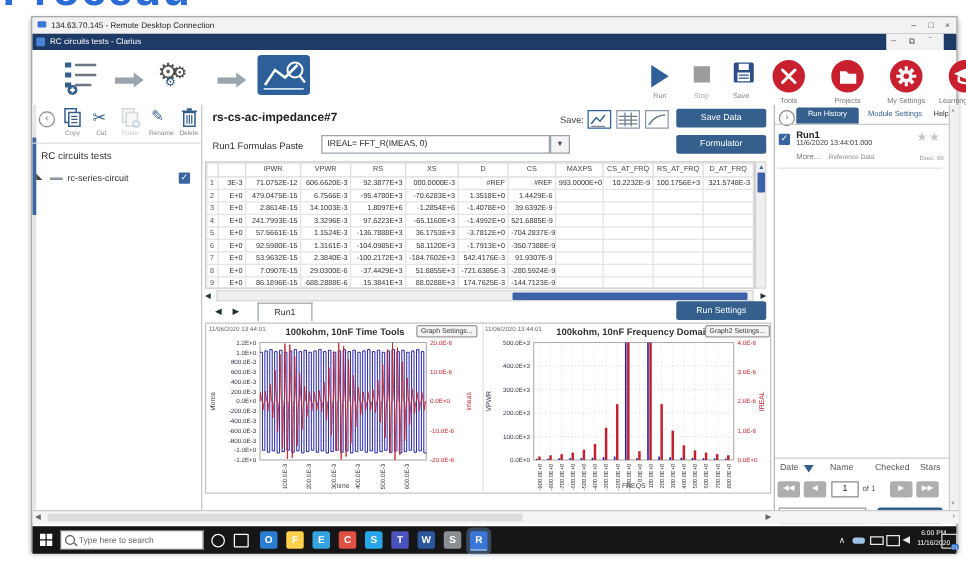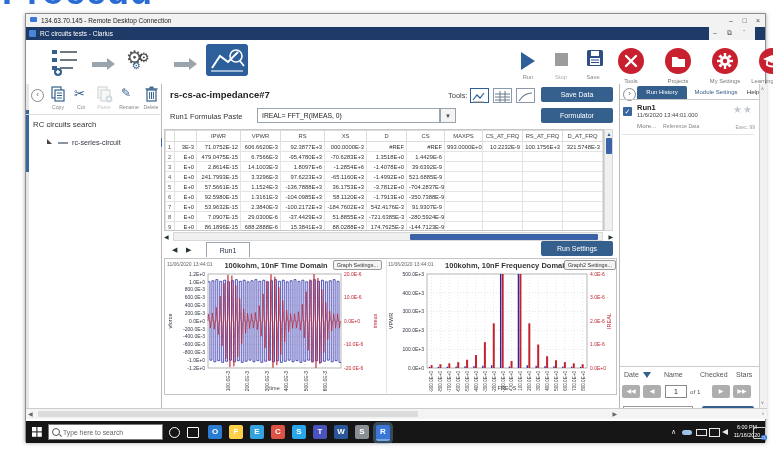--- a/index.html
+++ b/index.html
@@ -21,21 +21,21 @@
   .toolbar{position:absolute;left:0;top:26px;width:100%;height:57px;background:#fff;border-bottom:1px solid #c9c9c9}
   .step-label{position:absolute;font-size:6.5px;color:#666;text-align:center;width:46px}
   .flow-arrow{position:absolute;top:22px;width:16px;height:5px;background:#9aa4ad}
   .flow-arrow:after{content:"";position:absolute;right:-7px;top:-4px;border-left:8px solid #9aa4ad;border-top:6.5px solid transparent;border-bottom:6.5px solid transparent}
   .redcirc{position:absolute;width:26px;height:26px;border-radius:50%;background:#c8202e}
   .red-label{position:absolute;font-size:5.8px;color:#777;text-align:center;width:56px}
   .runlabel{position:absolute;font-size:5.8px;color:#888;text-align:center;width:30px}
   
   .sidebar{position:absolute;left:0;top:70px;width:136px;height:324px;background:#fff;border-right:1px solid #b9b9b9;box-sizing:border-box}
   .side-label{position:absolute;font-size:5.2px;color:#888;text-align:center}
-  .tree-row{position:absolute;left:19px;width:130px;height:15px;font-size:7.2px;color:#334}
+  .tree-row{position:absolute;left:1px;width:130px;height:15px;font-size:7.2px;color:#334}
   .cbx{position:absolute;width:9px;height:9px;background:#3a66a0;border-radius:1px;color:#fff;font-size:7px;line-height:9px;text-align:center}
   
   .main{position:absolute;left:136px;top:70px;width:457px;height:324px;background:#fff}
   .btn-blue{position:absolute;background:#35608d;color:#fff;border-radius:2px;text-align:center;font-size:7px}
   .viewbox{position:absolute;width:19px;height:15px;border:1px solid #8a9aac;background:#fff;box-sizing:border-box}
   
   .tblwrap{position:absolute;left:2px;top:45px;width:440px;height:102px;overflow:hidden;border:1px solid #c7c7c7;box-sizing:border-box}
   table.grid{border-collapse:collapse;table-layout:fixed;width:437px;font-size:5.8px}
   table.grid th{font-weight:normal;color:#444;border:1px solid #dcdcdc;height:10px;padding:0 2px;background:#fff;text-align:center;overflow:hidden}
   table.grid td{color:#333;border:1px solid #e4e4e4;height:9px;padding:0 2px;text-align:right;white-space:nowrap;overflow:hidden}
@@ -236,33 +236,33 @@
             <rect x="5" y="5" width="9" height="11" fill="none" stroke="#35608d" stroke-width="1.2"></rect>
             <line x1="3.5" y1="4" x2="15.5" y2="4" stroke="#35608d" stroke-width="1.4"></line>
             <rect x="7.5" y="1.6" width="4" height="2" fill="#35608d"></rect>
             <line x1="7.6" y1="7" x2="7.6" y2="14" stroke="#35608d"></line>
             <line x1="9.5" y1="7" x2="9.5" y2="14" stroke="#35608d"></line>
             <line x1="11.4" y1="7" x2="11.4" y2="14" stroke="#35608d"></line>
           </svg>
         <span class="side-label" style="left:-1px;top:19px;width:20px">Delete</span>
       </div>
       <div class="abs" style="left:0;top:30px;width:136px;height:1px;background:#ddd"></div>
-      <div class="abs" style="left:7px;top:36px;font-size:7.8px;color:#333">RC circuits search</div>
+      <div class="abs" style="left:7px;top:36px;font-size:7.8px;color:#333">RC circuits tests</div>
 
       <div class="tree-row" style="top:52px">
         <span style="position:absolute;left:2px;top:3px;width:0;height:0;border-left:5px solid #444;border-top:5px solid transparent;transform:rotate(0deg)"></span>
         <span style="position:absolute;left:13px;top:6px;width:10px;height:2px;background:#8a94a0"></span>
         <span style="position:absolute;left:27px;top:2px">rc-series-circuit</span>
         <span class="cbx" style="left:116px;top:2px">✓</span>
       </div>
     </div>
 
     <div class="main">
       <div class="abs" style="left:8px;top:5px;font-size:9.5px;font-weight:bold;color:#222">rs-cs-ac-impedance#7</div>
-      <span class="abs" style="left:286px;top:7px;font-size:7.5px;color:#444">Tools:</span>
+      <span class="abs" style="left:286px;top:7px;font-size:7.5px;color:#444">Save:</span>
       <span class="viewbox" style="left:308px;top:4px;border:1.5px solid #2d5f9a">
         <svg width="16" height="12">
             <polyline points="2,9 6,4 9,7 13,2" fill="none" stroke="#2d5f9a" stroke-width="1.2"></polyline>
             <line x1="2" y1="11" x2="13" y2="11" stroke="#888" stroke-width="1"></line>
           </svg>
       </span>
       <span class="viewbox" style="left:331px;top:4px">
         <svg width="17" height="13">
             <g stroke="#6a7a8a" stroke-width="1">
               <line x1="1" y1="4" x2="16" y2="4"></line>
@@ -464,21 +464,21 @@
       </div>
 
       <span class="abs arrowglyph" style="left:10px;top:161px;font-size:7px">◀</span>
       <span class="abs arrowglyph" style="left:24px;top:161px;font-size:7px">▶</span>
       <span class="abs" style="left:44px;top:158px;width:44px;height:15px;border:1px solid #9aa4ae;border-bottom:none;background:#fff;text-align:center;font-size:7px;color:#234;line-height:15px;box-sizing:border-box">Run1</span>
       <div class="btn-blue" style="left:379px;top:157px;width:72px;height:15px;line-height:15px">Run Settings</div>
 
       <div class="graphs">
         <div class="abs" style="left:1px;top:1px;width:218px;height:133px">
           <span class="gstamp" style="left:1px;top:1px">11/06/2020 13:44:01</span>
-          <span class="gtitle" style="left:40px;top:1px;width:140px">100kohm, 10nF Time Domain</span>
+          <span class="gtitle" style="left:40px;top:1px;width:140px">100kohm, 10nF Time Tools</span>
           <span class="gset" style="right:2px;top:0">Graph Settings...</span>
           <svg id="chart1" width="218" height="122" style="position:absolute;left:0;top:11px">
               <rect x="42" y="3" width="133" height="94" fill="#fff" stroke="#999" stroke-width="0.7"></rect>
               <line x1="42" y1="3" x2="175" y2="3" stroke="#c9c9c9" stroke-width="0.5" stroke-dasharray="1,2"></line>
               <text x="39" y="4.8" font-size="5" fill="#334" text-anchor="end">1.2E+0</text>
               <line x1="42" y1="10.833333333333332" x2="175" y2="10.833333333333332" stroke="#c9c9c9" stroke-width="0.5" stroke-dasharray="1,2"></line>
               <text x="39" y="12.633333333333333" font-size="5" fill="#334" text-anchor="end">1.0E+0</text>
               <line x1="42" y1="18.666666666666664" x2="175" y2="18.666666666666664" stroke="#c9c9c9" stroke-width="0.5" stroke-dasharray="1,2"></line>
               <text x="39" y="20.466666666666665" font-size="5" fill="#334" text-anchor="end">800.0E-3</text>
               <line x1="42" y1="26.5" x2="175" y2="26.5" stroke="#c9c9c9" stroke-width="0.5" stroke-dasharray="1,2"></line>

